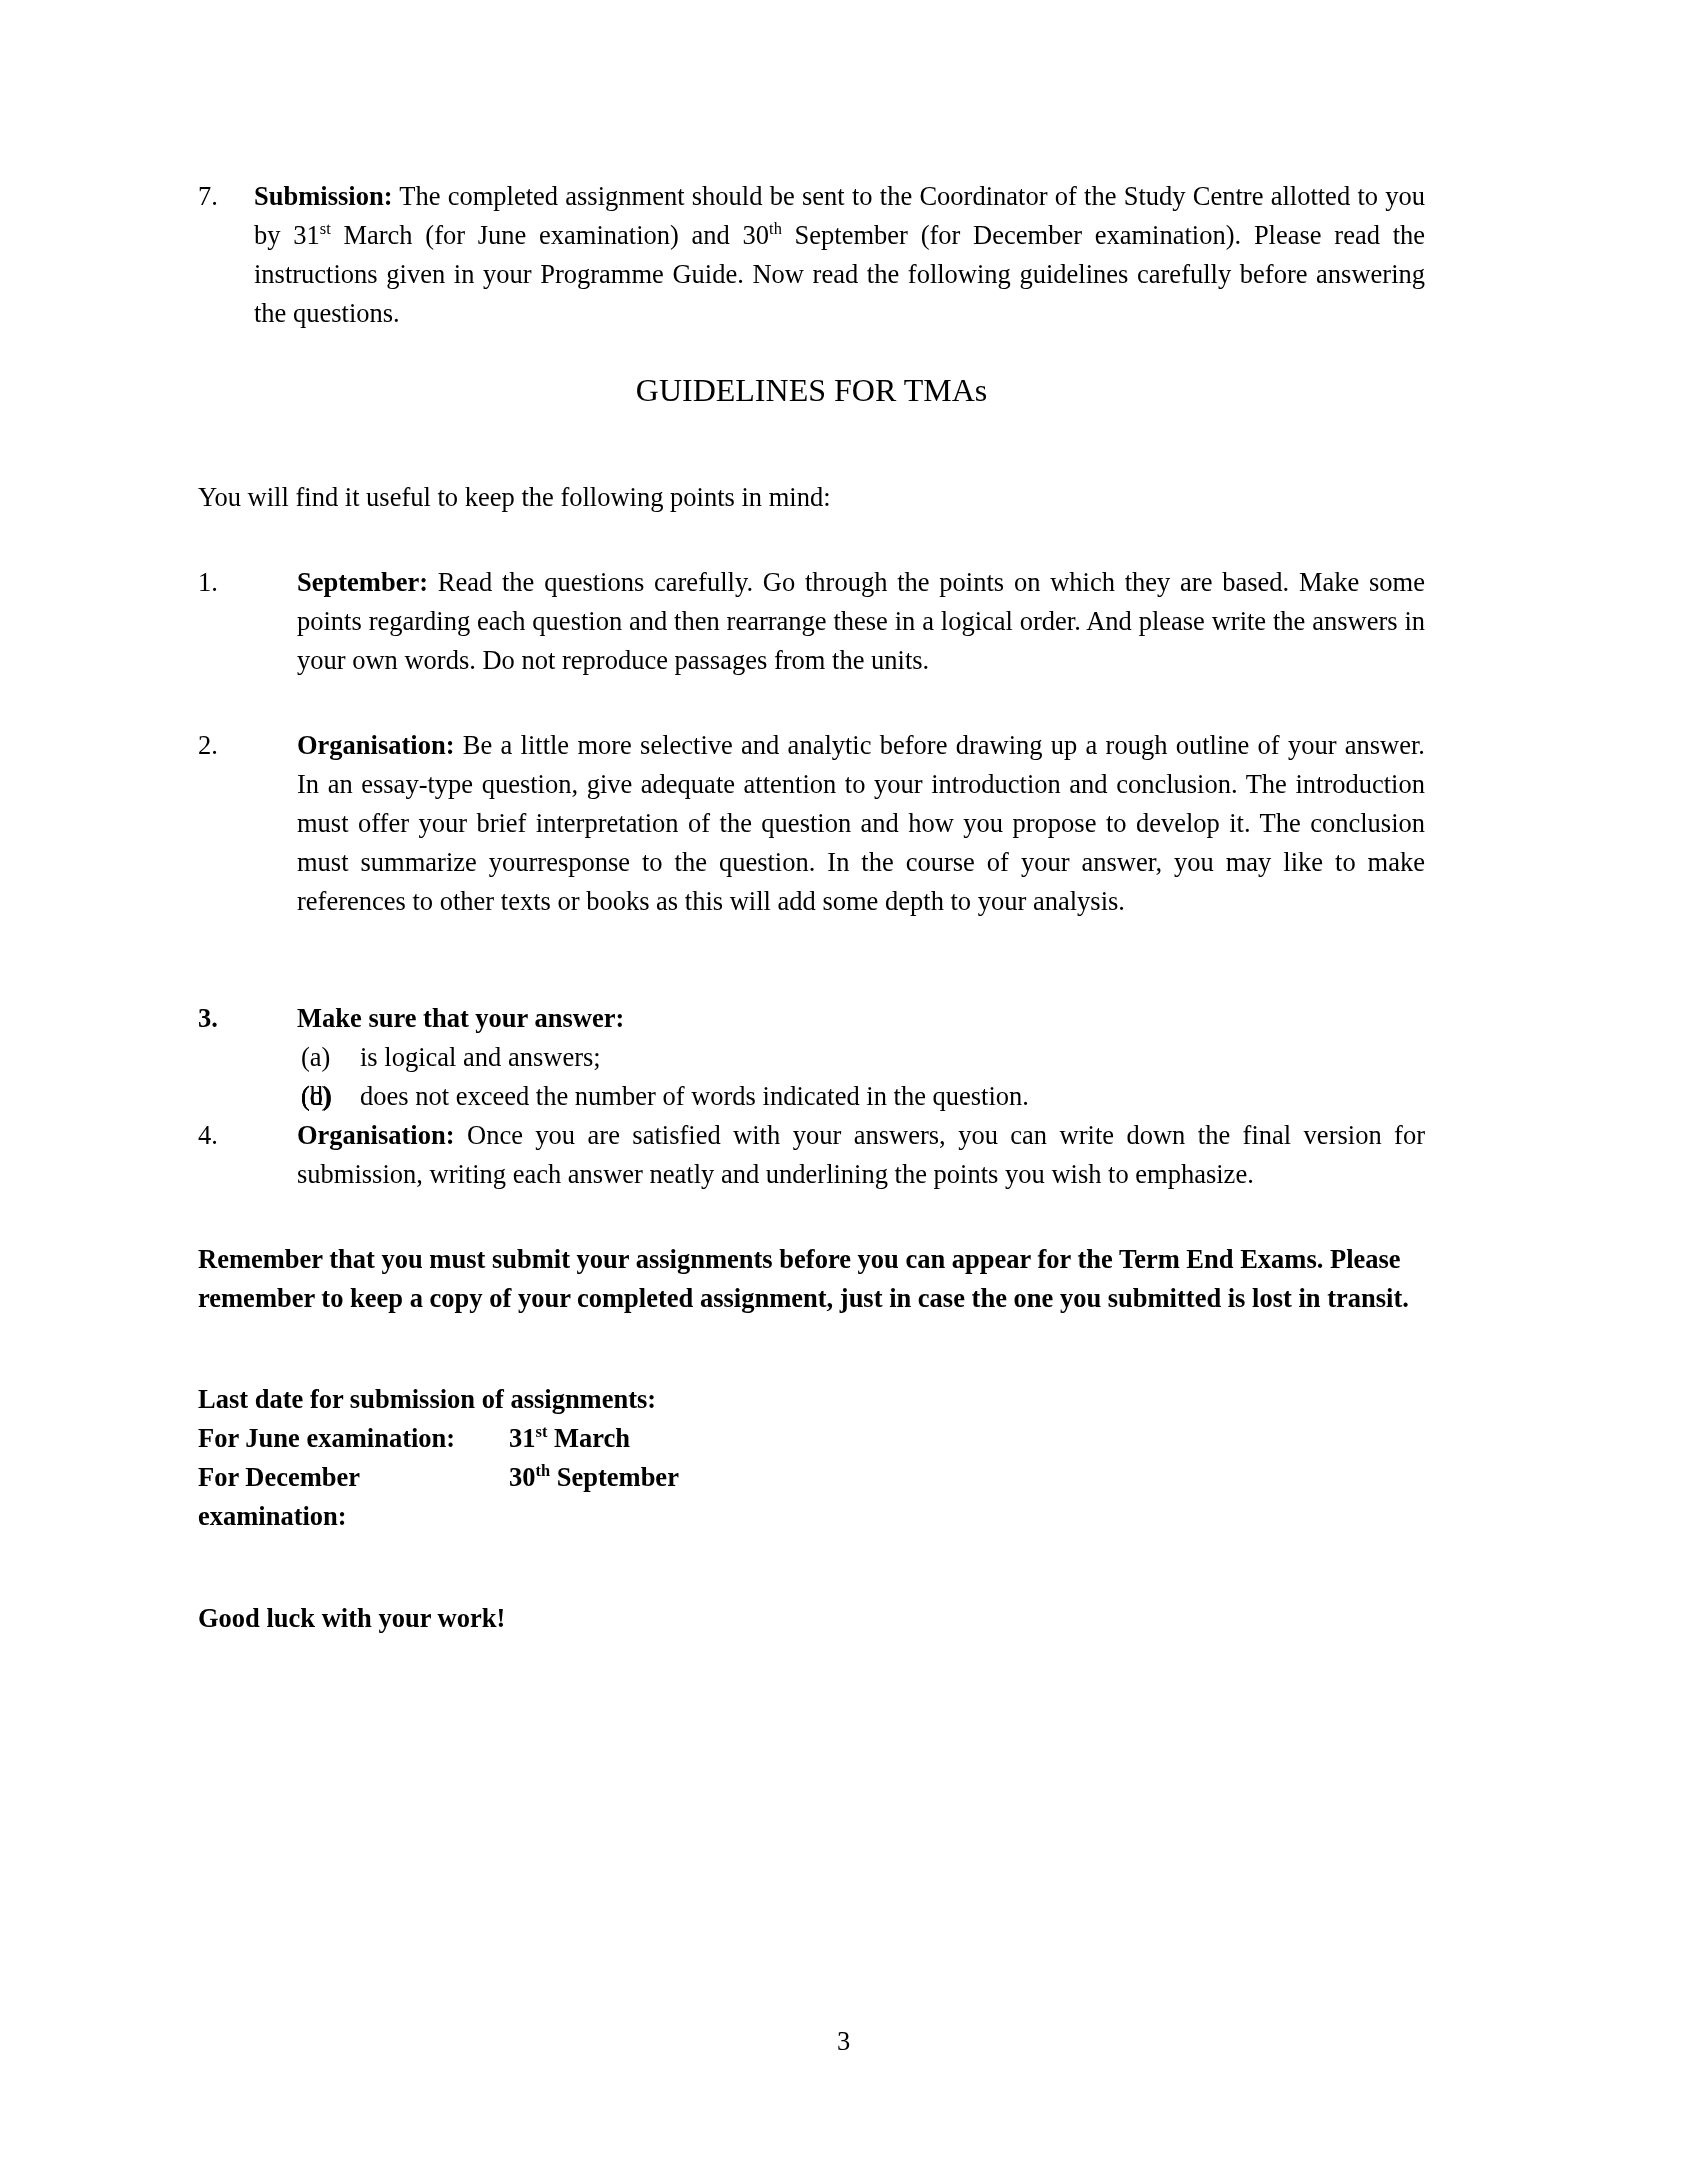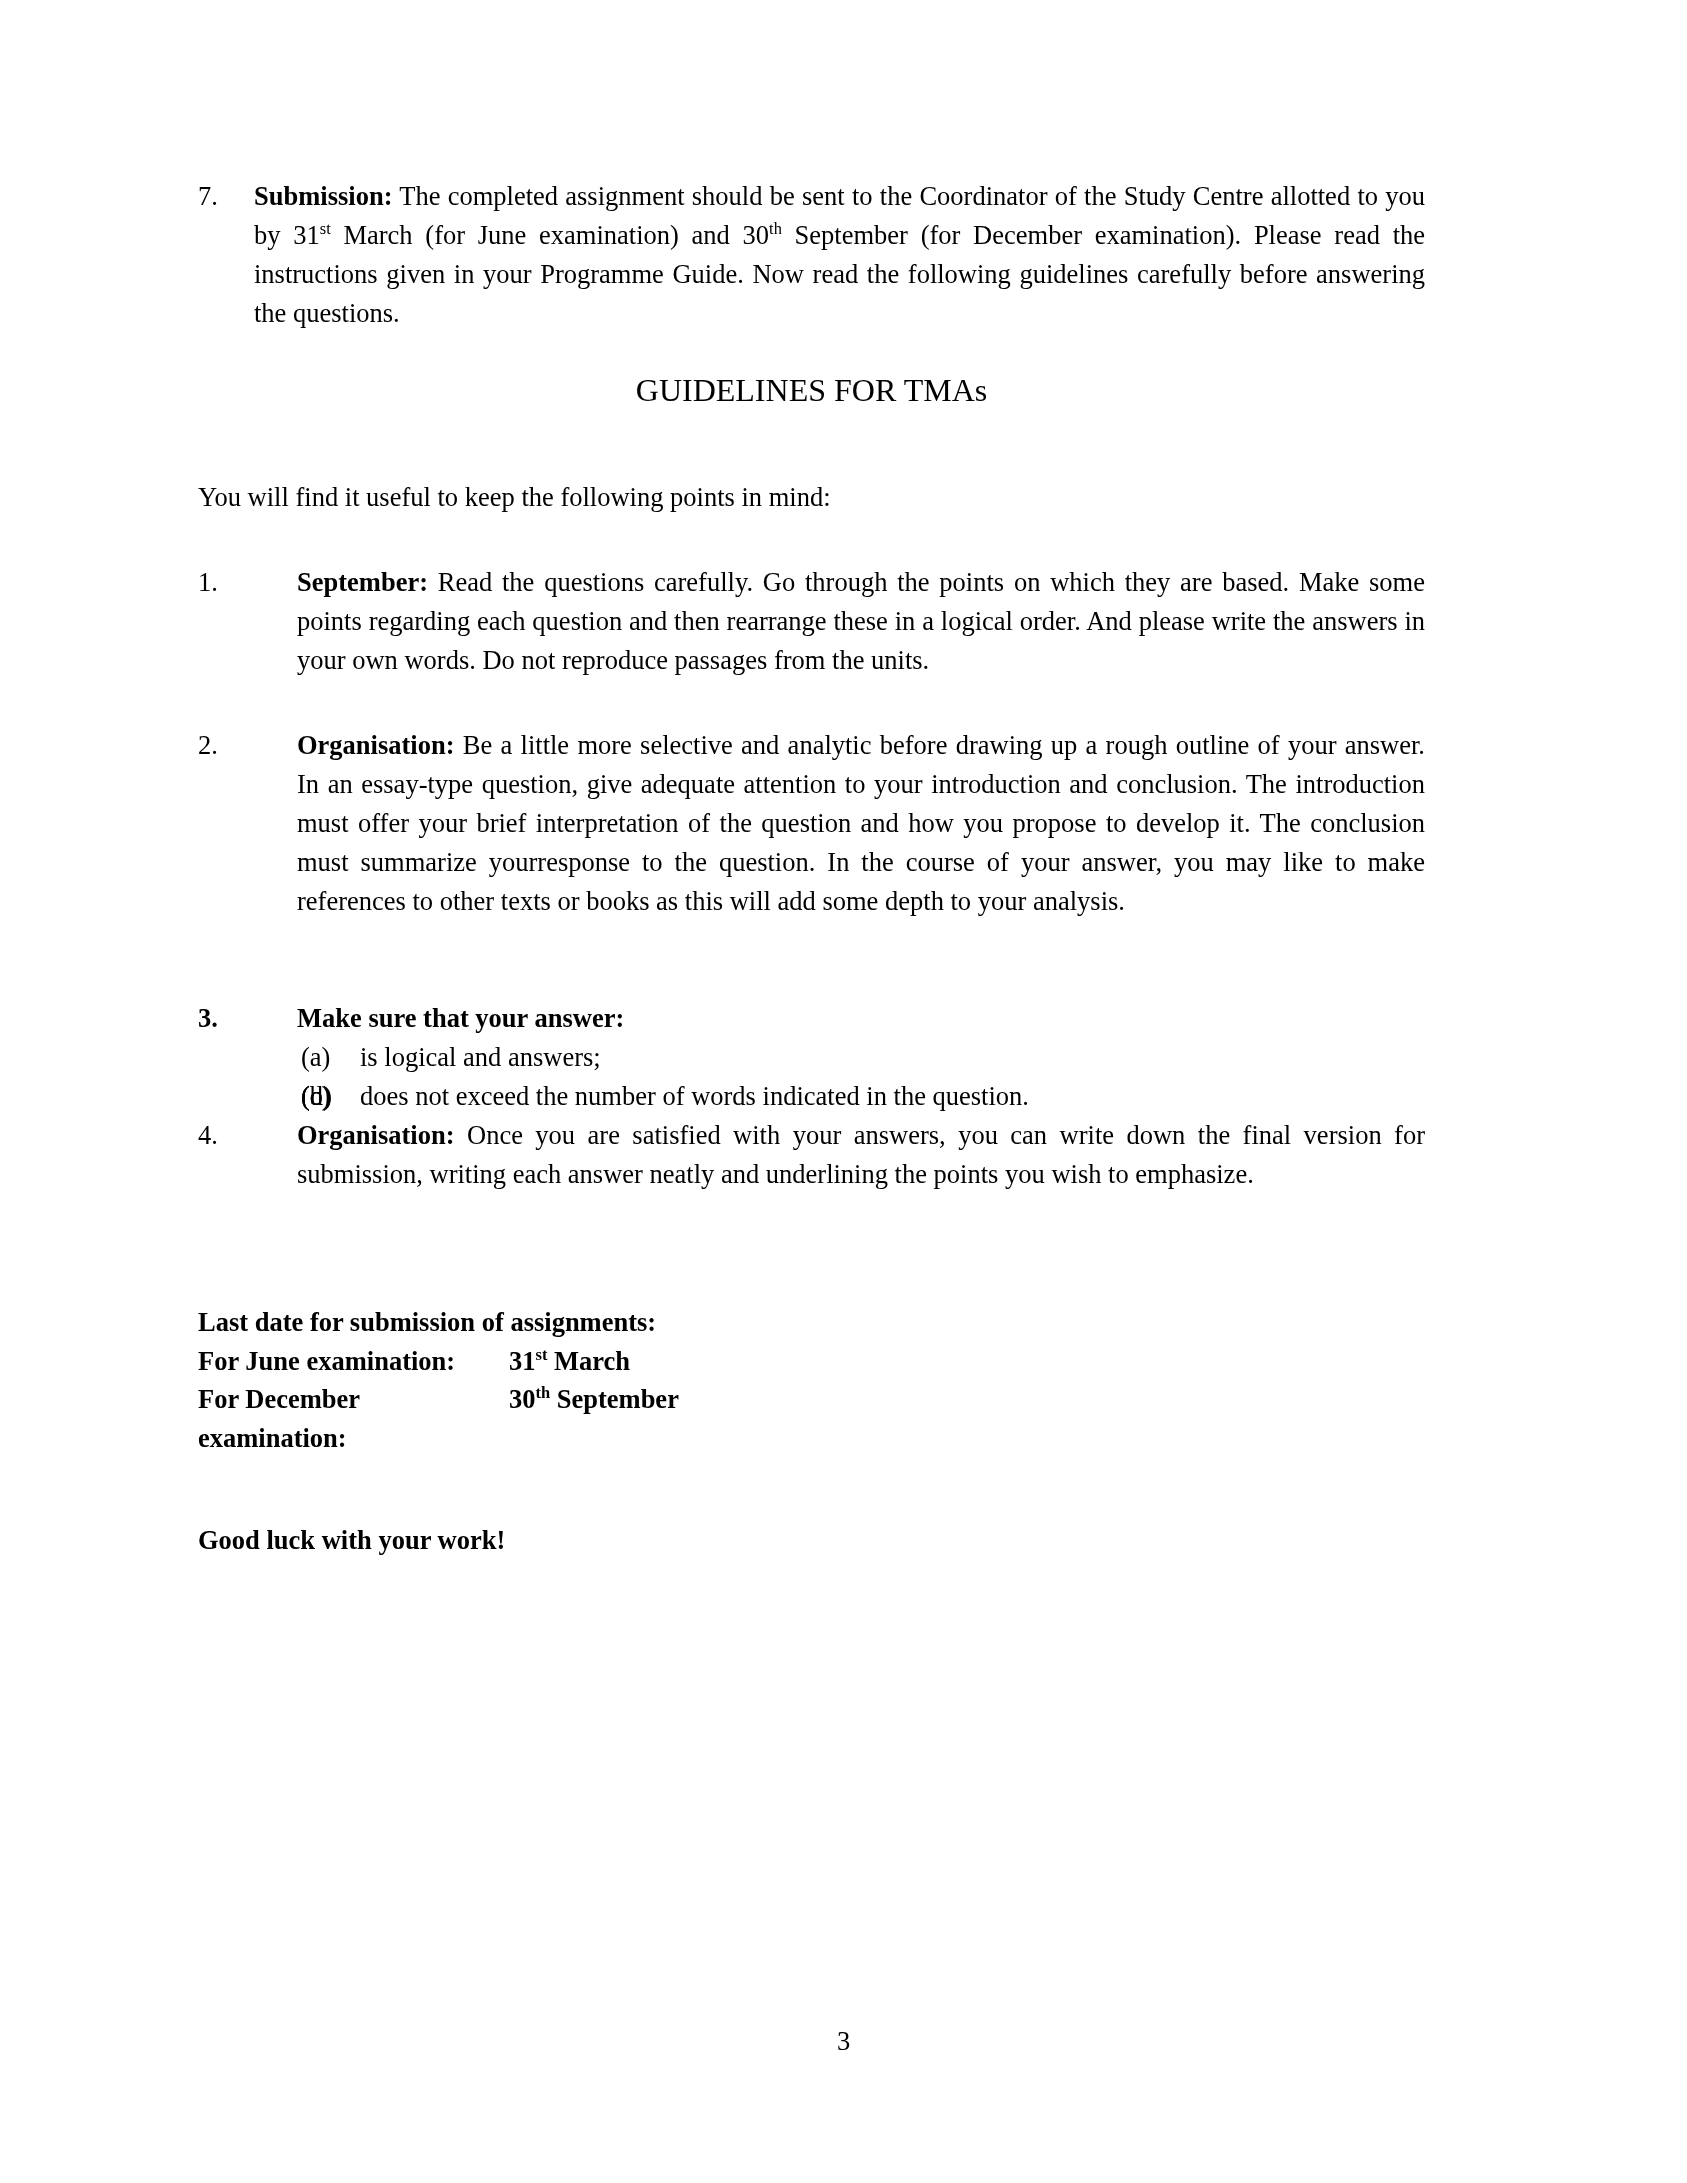--- a/index.html
+++ b/index.html
@@ -192,20 +192,21 @@
       </li>
     </ul>
 
     <div class="num-item body-text">
       <span class="marker">4.</span>
       <span class="b">Organisation:</span><span> Once you are satisfied with your answers, you can write down the final version for submission, writing each answer neatly and underlining the points you wish to emphasize.</span>
     </div>
 
     <div class="spacer-lg"></div>
 
+    <p class="bold-block">Remember that you must submit your assignments before you can appear for the Term End Exams. Please remember to keep a copy of your completed assignment, just in case the one you submitted is lost in transit.</p>
 
     <div class="spacer-lg"></div>
     <div class="spacer-sm"></div>
 
     <div class="dates">
       <div>Last date for submission of assignments:</div>
       <div class="dates-row">
         <div class="dates-label">For June examination:</div>
         <div class="dates-value"><span>31</span><sup>st</sup><span> March</span></div>
       </div>

